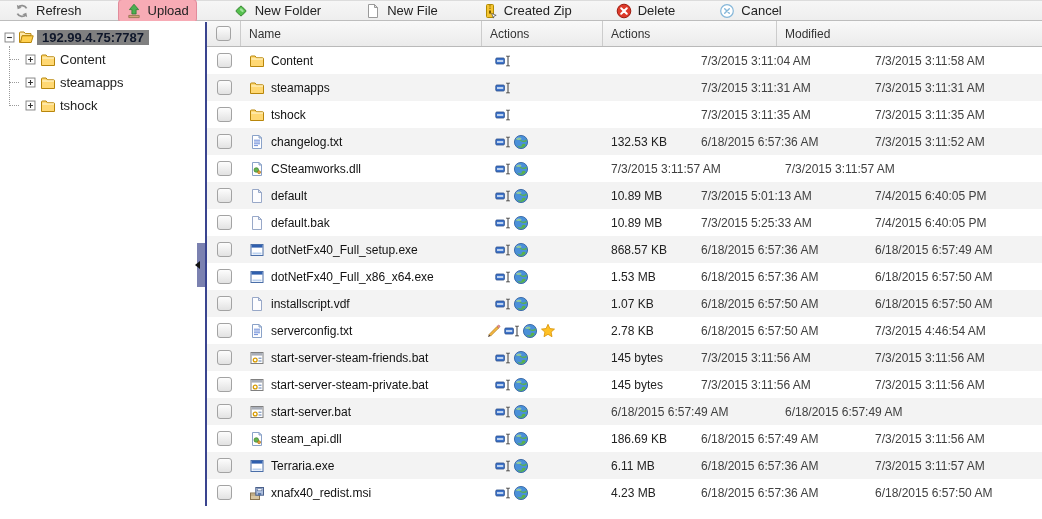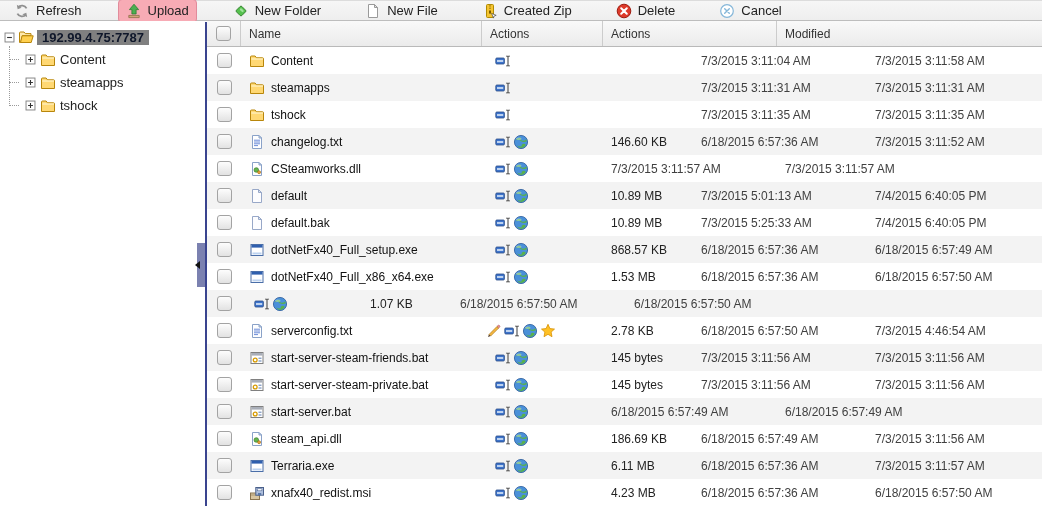--- a/index.html
+++ b/index.html
@@ -440,21 +440,21 @@
                 <use href="#i-rename" xlink:href="#i-rename"></use>
               </svg>
             </span>
             <span class="icw">
               <svg class="ic">
                 <use href="#i-globe" xlink:href="#i-globe"></use>
               </svg>
             </span>
           </div>
     <div class="cell col-size">
-            <span>146.60 KB</span>
+            <span>132.53 KB</span>
           </div>
     <div class="cell col-created">
             <span>6/18/2015 6:57:36 AM</span>
           </div>
     <div class="cell col-modified">
             <span>7/3/2015 3:11:52 AM</span>
           </div>
   </div>
         <div class="row">
     <div class="cell col-select">
@@ -620,20 +620,28 @@
             <span>6/18/2015 6:57:36 AM</span>
           </div>
     <div class="cell col-modified">
             <span>6/18/2015 6:57:50 AM</span>
           </div>
   </div>
         <div class="row">
     <div class="cell col-select">
       <span class="cb"></span>
     </div>
+    <div class="cell col-name">
+            <span class="icw">
+              <svg class="ic">
+                <use href="#i-plain-file" xlink:href="#i-plain-file"></use>
+              </svg>
+            </span>
+      <span class="fname">installscript.vdf</span>
+    </div>
     <div class="cell col-actions">
             <span class="icw">
               <svg class="ic">
                 <use href="#i-rename" xlink:href="#i-rename"></use>
               </svg>
             </span>
             <span class="icw">
               <svg class="ic">
                 <use href="#i-globe" xlink:href="#i-globe"></use>
               </svg>

